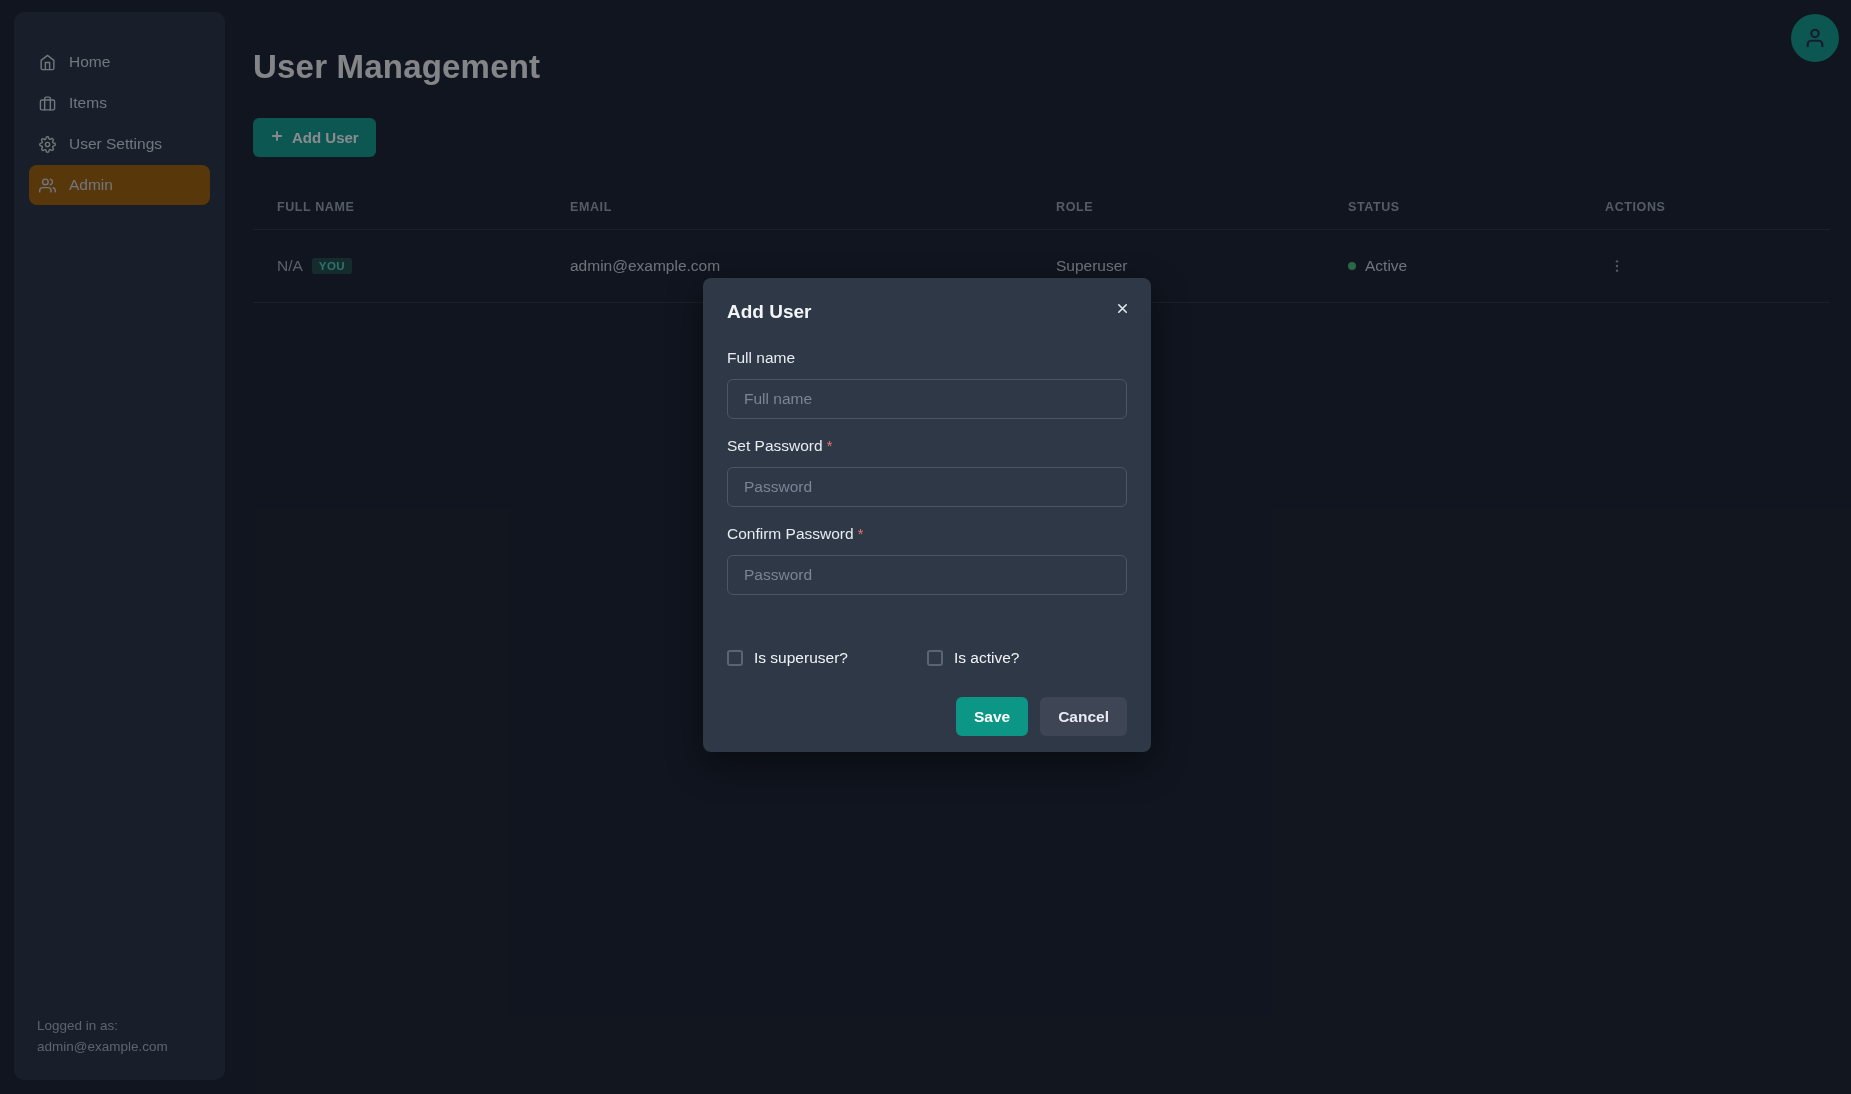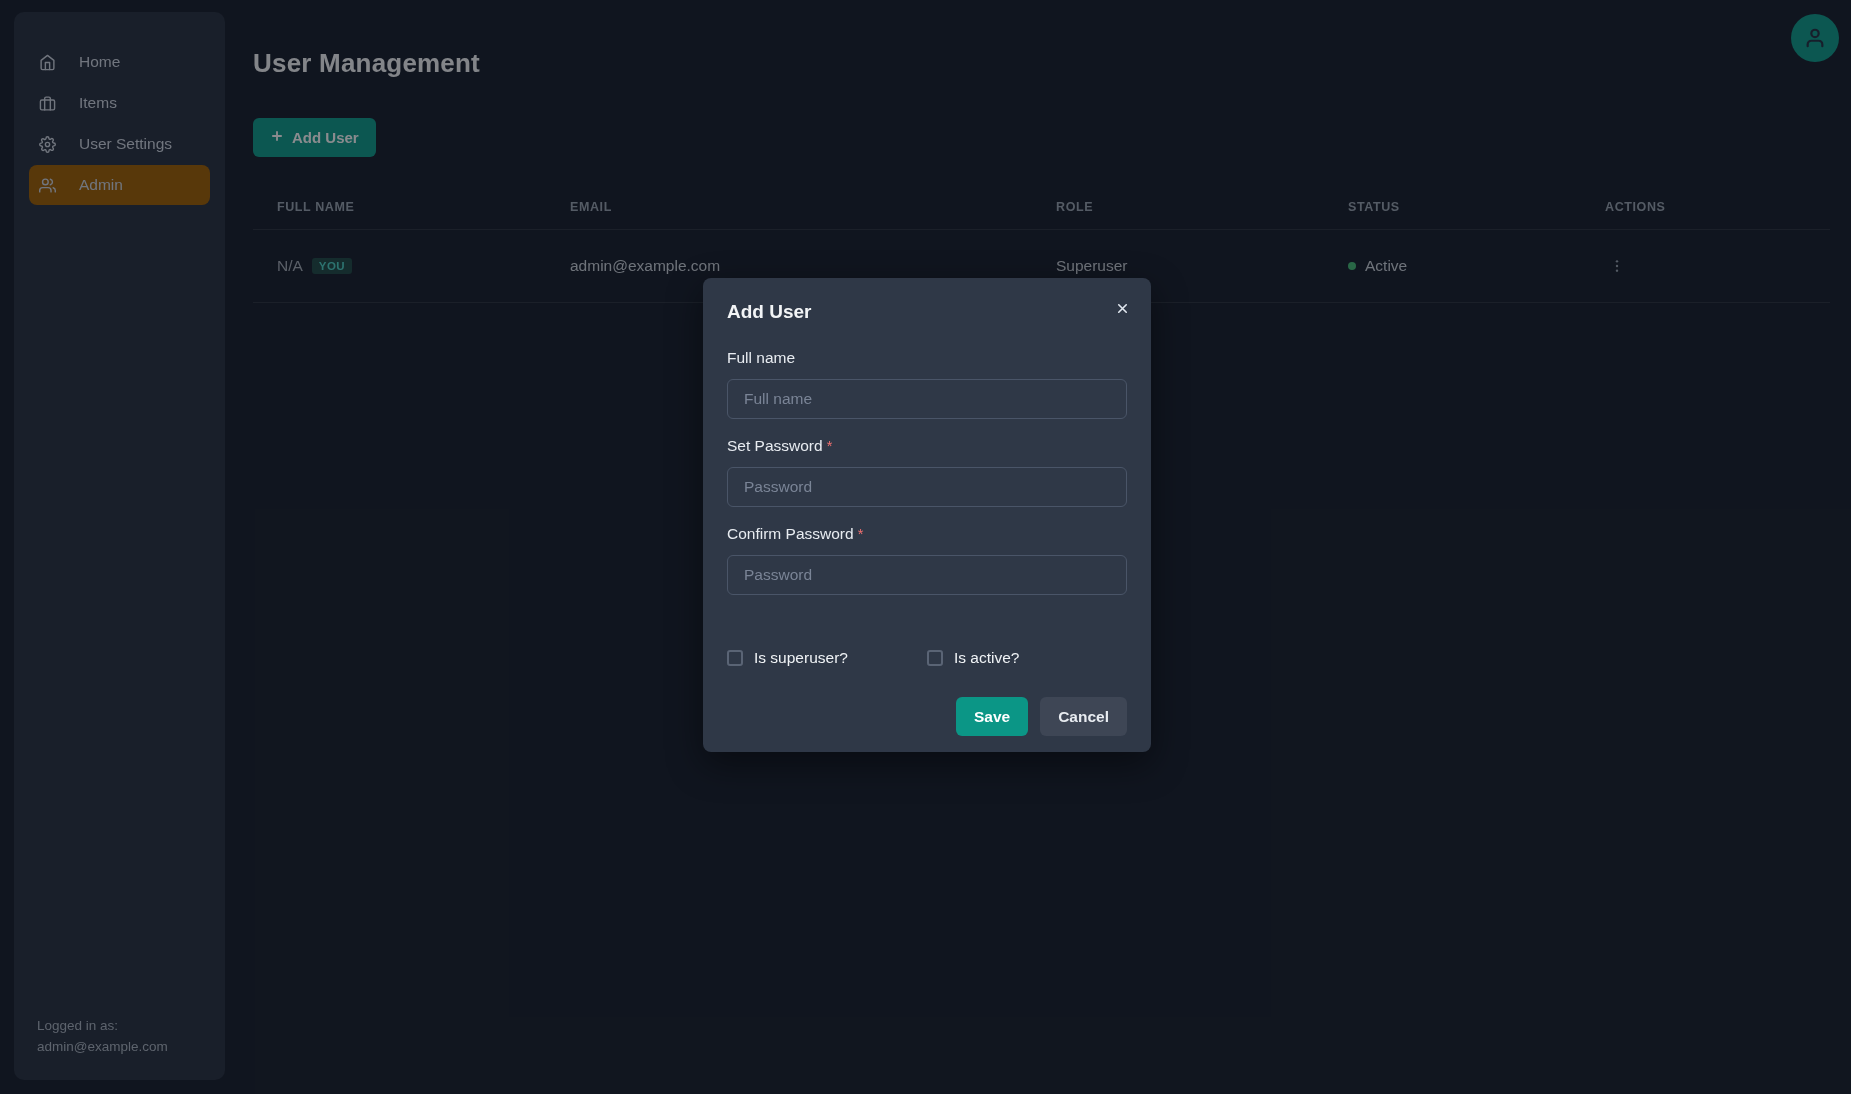--- a/index.html
+++ b/index.html
@@ -21,36 +21,36 @@
   }
   .logo-mark {
     width:28px; height:28px; border-radius:50%;
     background:#119d8c; display:flex; align-items:center; justify-content:center;
     flex:0 0 auto;
   }
   .logo-mark svg { width:15px; height:15px; }
   .logo-text { color:#2fbfae; font-size:25px; font-weight:600; letter-spacing:0.3px; }
   .nav { margin-top:30px; display:flex; flex-direction:column; gap:1px; }
   .nav-item {
-    display:flex; align-items:center; gap:23px;
+    display:flex; align-items:center; gap:13px;
     height:40px; margin:0 15px; padding:0 10px;
     border-radius:8px; color:#cfd6e0; font-size:15.5px; cursor:pointer;
   }
   .nav-item .nav-icon { display:flex; color:#cfd6e0; }
   .nav-item svg { width:17px; height:17px; }
   .nav-item.active { background:#a16207; }
   .sidebar-footer {
     position:absolute; left:23px; bottom:22px;
     font-size:13.5px; color:#aab4c0; line-height:1.55;
   }
   
   .main { position:absolute; inset:0; z-index:0; }
   .page-title {
     position:absolute; left:253px; top:48px;
-    font-size:26px; font-weight:700; color:#f2f4f6; letter-spacing:0.2px;
+    font-size:33px; font-weight:700; color:#f2f4f6; letter-spacing:0.2px;
   }
   .add-user-btn {
     position:absolute; left:253px; top:118px; height:39px;
     display:flex; align-items:center; gap:8px; padding:0 17px;
     background:#119d8c; border:none; border-radius:6px;
     color:#fff; font-size:15px; font-weight:700; cursor:pointer;
     font-family:"Liberation Sans", sans-serif;
   }
   .add-user-btn svg { width:14px; height:14px; }
   .avatar-btn {

